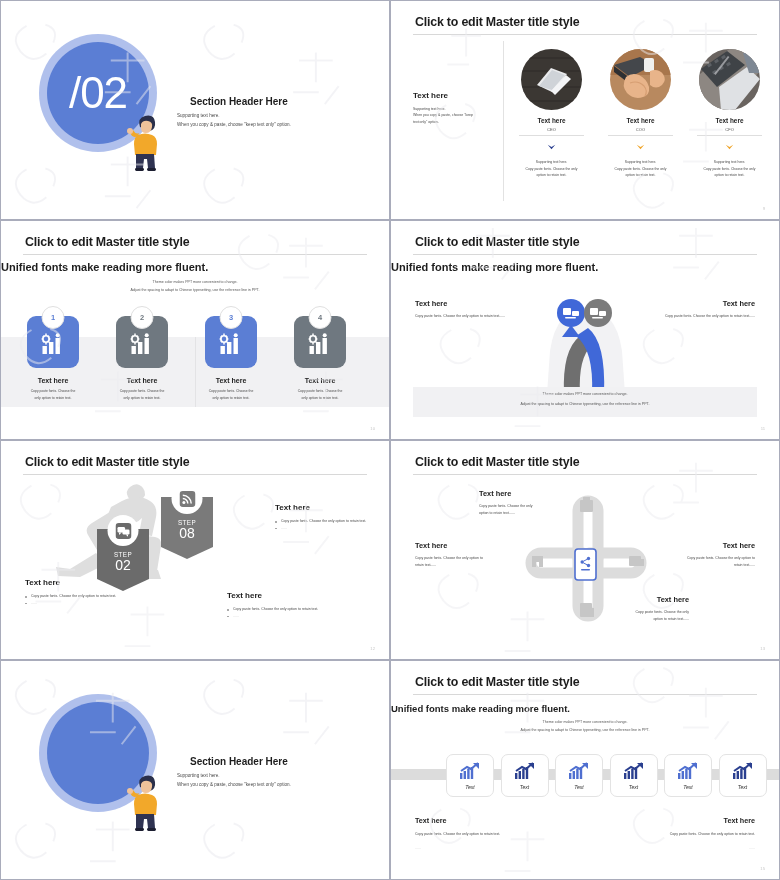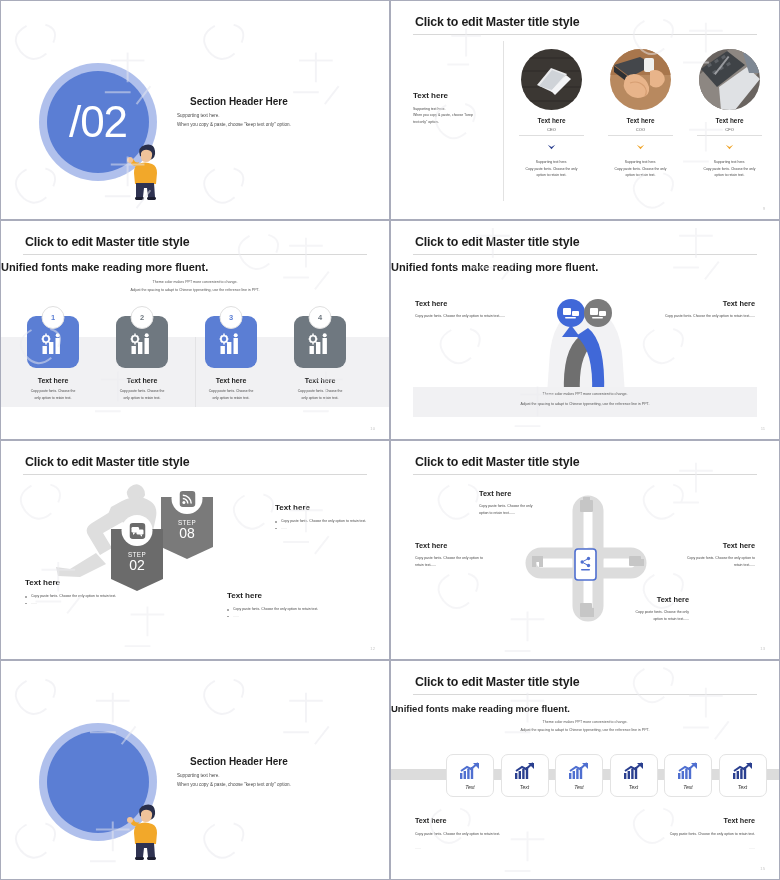--- a/index.html
+++ b/index.html
@@ -22,21 +22,21 @@
   .wm{position:absolute;inset:0;pointer-events:none;z-index:40;opacity:.5;}
   .wm svg{width:100%;height:100%;}
   
   .mtitle{
     position:absolute;left:24px;top:14px;font-size:12.4px;font-weight:bold;
     color:#1d1d1d;letter-spacing:-.2px;
   }
   .titlerule{position:absolute;left:22px;right:22px;top:33px;height:1px;background:#d8d8d8;}
   .pgnum{position:absolute;right:14px;bottom:8px;font-size:4.2px;color:#c9c9c9;}
   
-  .circ-wrap{position:absolute;left:38px;top:62px;width:120px;height:120px;text-decoration:underline;}
+  .circ-wrap{position:absolute;left:38px;top:33px;width:120px;height:120px;text-decoration:underline;}
   .circ-outer{position:absolute;left:0;top:0;width:118px;height:118px;border-radius:50%;background:#7f9ae0;opacity:.62;}
   .circ-inner{position:absolute;left:8px;top:8px;width:102px;height:102px;border-radius:50%;background:#5b7ed4;}
   .circ-num{
     position:absolute;left:8px;top:8px;width:102px;height:102px;
     display:flex;align-items:center;justify-content:center;
     color:#fff;font-size:44px;font-weight:300;letter-spacing:-1px;
     font-family:"Liberation Sans",sans-serif;
   }
   .kid{position:absolute;left:88px;top:73px;width:36px;height:66px;}
   .sec-title{position:absolute;left:189px;top:95px;font-size:10px;font-weight:bold;color:#1d1d1d;}
@@ -413,21 +413,21 @@
       </div>
       <svg width="52" height="62" viewBox="0 0 52 62">
         <path d="M0 0 h52 v50 l-26 12 l-26 -12z" fill="#7a7a7a"></path>
       </svg>
       <div class="steplabel" style="top:22px;">
         <div class="sl1">STEP</div>
         <div class="sl2">08</div>
       </div>
     </div>
 
-    <div class="step" style="left:110px;top:88px;text-decoration:underline;">
+    <div class="step" style="left:96px;top:88px;text-decoration:underline;">
       <div class="stepicon" style="top:-14px;">
         <svg width="16" height="16" viewBox="0 0 16 16">
           <rect width="16" height="16" rx="3.4" fill="#6b6b6b"></rect>
           <rect x="2" y="4" width="7.5" height="5.5" rx="1.2" fill="#fff"></rect>
           <path d="M3.5 9.5 v2.4 l2.6 -2.4z" fill="#fff"></path>
           <rect x="7" y="6.5" width="7" height="5" rx="1.2" fill="#fff"></rect>
           <path d="M12.5 11.5 v2.2 l-2.4 -2.2z" fill="#fff"></path>
         </svg>
       </div>
       <svg width="52" height="62" viewBox="0 0 52 62">

